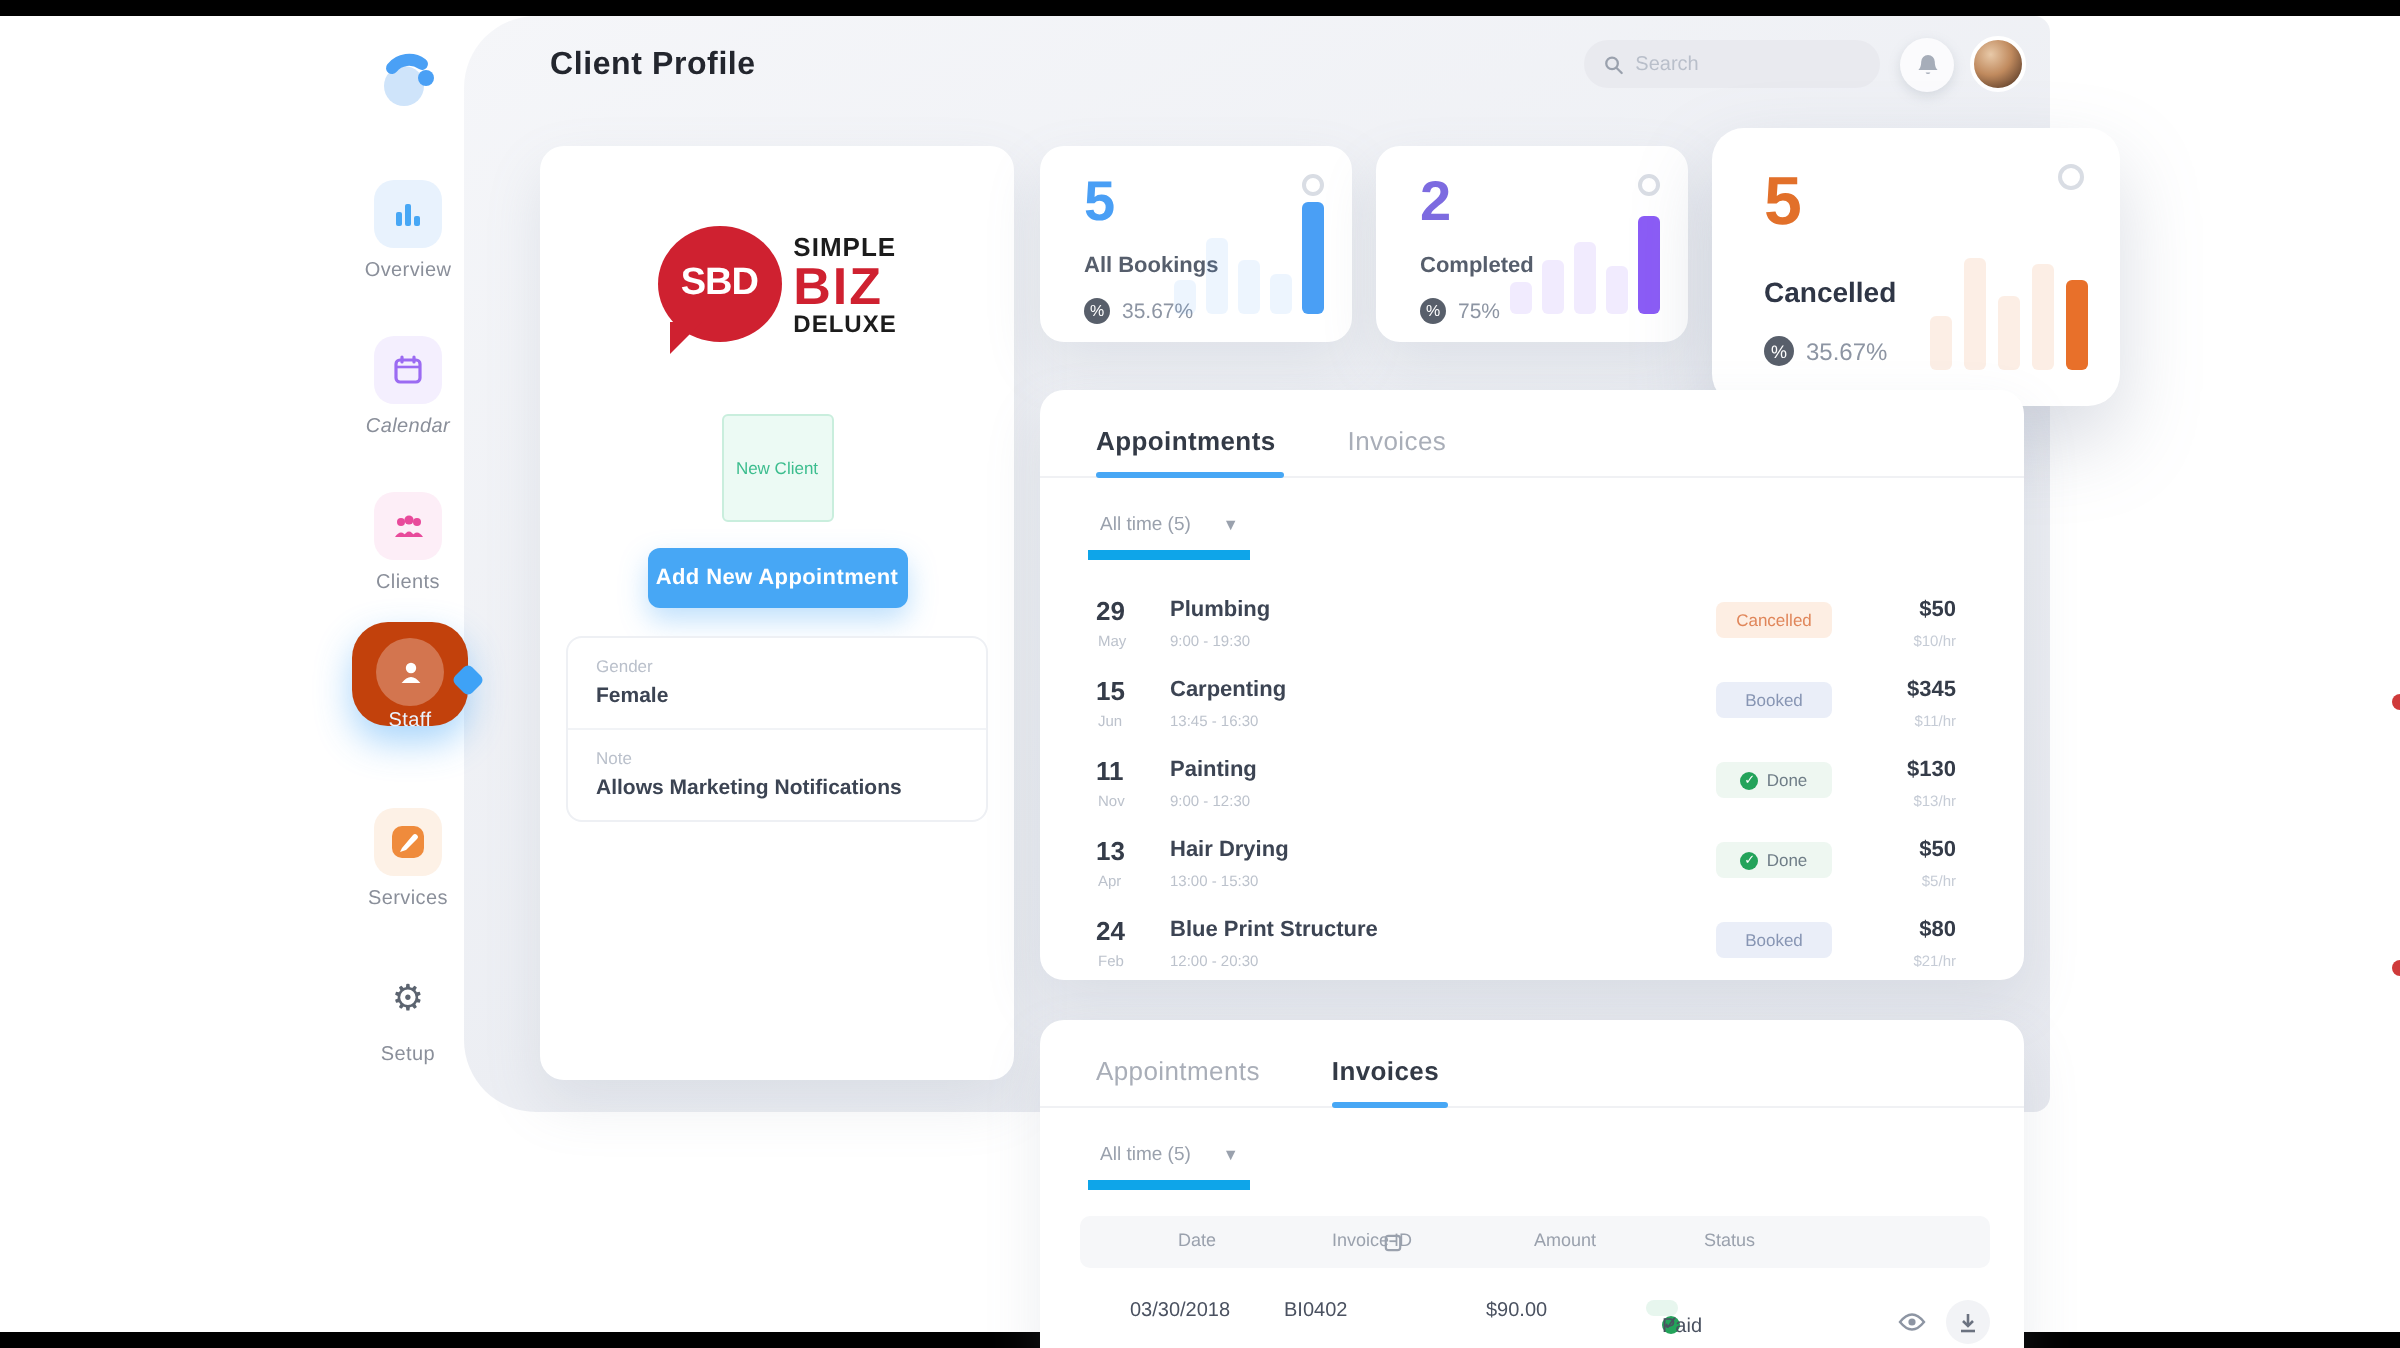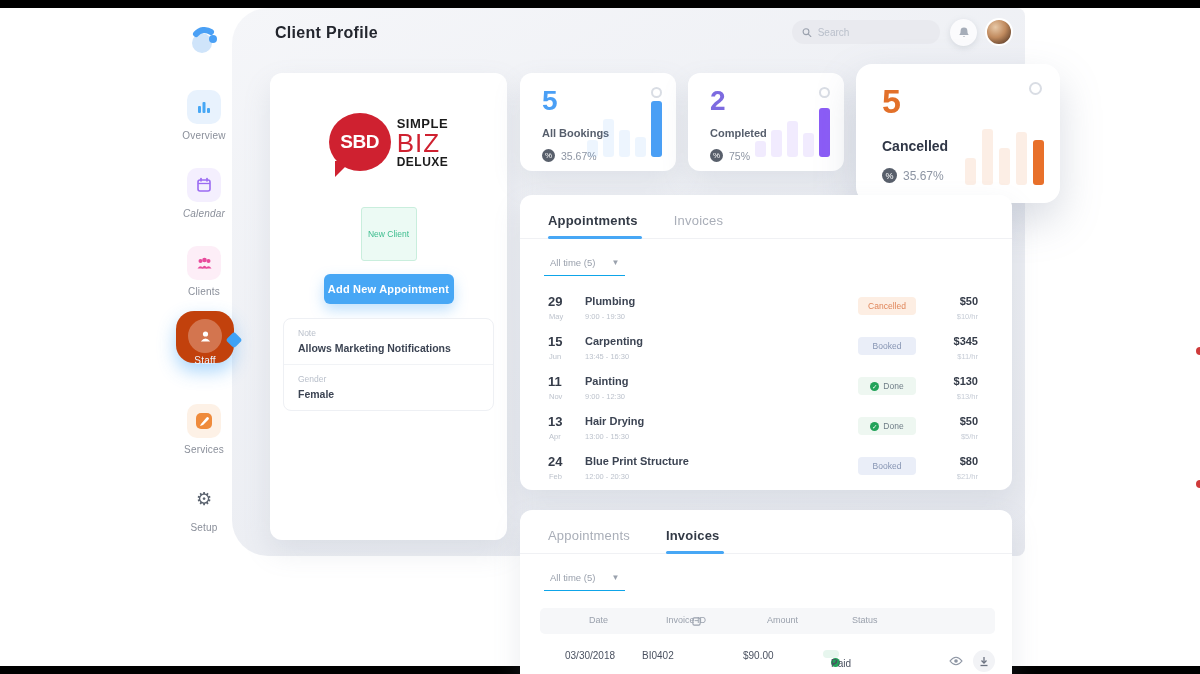--- a/index.html
+++ b/index.html
@@ -39,21 +39,21 @@
   .card { position:absolute; background:#fff; border-radius:12px; box-shadow:0 12px 28px rgba(130,140,160,.16); }
 
   
   .logo-wrap { display:flex; align-items:center; justify-content:center; gap:6px; margin-top:40px; }
   .logo-bubble { width:62px; height:58px; background:#cf2130; border-radius:50% 50% 50% 50%; position:relative;
     display:flex; align-items:center; justify-content:center; }
   .logo-bubble:after { content:""; position:absolute; left:6px; bottom:-6px; border:8px solid transparent; border-top-color:#cf2130; border-left-color:#cf2130; }
   .logo-bubble span { color:#fff; font-weight:bold; font-size:19px; letter-spacing:-.5px; }
   .logo-text { display:flex; flex-direction:column; line-height:1; }
   .logo-text .l1 { font-size:13px; font-weight:bold; color:#1c1c1c; letter-spacing:.5px; }
-  .logo-text .l2 { font-size:26px; font-weight:normal; color:#cf2130; letter-spacing:1px; }
+  .logo-text .l2 { font-size:26px; font-weight:bold; color:#cf2130; letter-spacing:1px; }
   .logo-text .l3 { font-size:12px; font-weight:bold; color:#1c1c1c; letter-spacing:.5px; }
   .new-client { display:block; width:56px; margin:36px auto 0; text-align:center; font-size:8.5px; color:#3cbd8e;
     background:#ecfaf4; border:1px solid #c9eedd; border-radius:3px; padding:21px 4px; }
   .add-btn { display:block; width:130px; margin:13px auto 0; background:#47a7f5; color:#fff; border:none; border-radius:6px;
     padding:9px 0; font-size:11px; font-weight:bold; cursor:pointer; box-shadow:0 6px 14px rgba(71,167,245,.35);
     font-family:"Liberation Sans",sans-serif; letter-spacing:.2px; }
   .fields { margin:14px 13px 0; border:1px solid #eef0f4; border-radius:8px; background:#fff; }
   .field { padding:9px 14px 10px; border-bottom:1px solid #f1f3f6; }
   .field:last-child { border-bottom:none; }
   .field .flabel { font-size:8.5px; color:#bac0cb; margin-bottom:4px; }
@@ -67,21 +67,21 @@
   .radio { position:absolute; top:14px; right:14px; width:11px; height:11px; border-radius:50%; border:2px solid #d9dde4; cursor:pointer; }
   .minibars { position:absolute; display:flex; align-items:flex-end; gap:5px; }
   .minibars div { width:11px; border-radius:3px; }
 
   
   .tabs { display:flex; gap:36px; border-bottom:1px solid #f0f1f4; padding:0 0 10px; }
   .tab { font-size:13px; color:#a9aeb8; cursor:pointer; position:relative; letter-spacing:.2px; }
   .tab.active { color:#333a46; font-weight:bold; }
   .tab.active:after { content:""; position:absolute; left:0; right:-4px; bottom:-11px; height:3px; background:#47a7f5; border-radius:2px; }
   .filter { display:inline-flex; align-items:center; gap:16px; font-size:9.5px; color:#9aa1ad;
-    border-bottom:1px solid #0ea5e9; padding:8px 6px 7px; margin-top:10px; cursor:pointer;text-align:center; }
+    border-bottom:5px solid #0ea5e9; padding:8px 6px 7px; margin-top:10px; cursor:pointer;text-align:center; }
   .caret { font-size:8px; color:#9aa1ad; }
 
   
   .ap-row { position:relative; height:40px; cursor:pointer; }
   .ap-day { position:absolute; left:28px; top:4px; font-size:13px; font-weight:bold; color:#353c49; }
   .ap-month { position:absolute; left:29px; top:22px; font-size:7.5px; color:#bcc2cc; }
   .ap-service { position:absolute; left:65px; top:5px; font-size:11px; font-weight:bold; color:#3c4453; }
   .ap-time { position:absolute; left:65px; top:22px; font-size:7.5px; color:#bcc2cc; }
   .badge { position:absolute; left:338px; top:7px; width:58px; text-align:center; font-size:8.5px; border-radius:4px;
     padding:4px 0; display:flex; align-items:center; justify-content:center; gap:4px; }
@@ -209,26 +209,26 @@
     <div class="logo-text">
       <span class="l1">SIMPLE</span>
       <span class="l2">BIZ</span>
       <span class="l3">DELUXE</span>
     </div>
   </div>
   <span class="new-client">New Client</span>
   <button class="add-btn">Add New Appointment</button>
   <div class="fields">
     <div class="field">
+      <div class="flabel">Gender</div>
+      <div class="fvalue">Female</div>
+    </div>
+    <div class="field">
       <div class="flabel">Note</div>
       <div class="fvalue">Allows Marketing Notifications</div>
-    </div>
-    <div class="field">
-      <div class="flabel">Gender</div>
-      <div class="fvalue">Female</div>
     </div>
   </div>
 </div>
 
 <div class="card" style="left:520px;top:73px;width:156px;height:98px;">
   <div class="radio"></div>
   <div class="stat-num" style="color:#4a9ff5;position:absolute;left:22px;top:12px;">5</div>
   <div class="stat-label" style="position:absolute;left:22px;top:50px;">All Bookings</div>
   <div class="stat-pct" style="position:absolute;left:22px;top:68px;">
     <span class="pct-ic">%</span>

